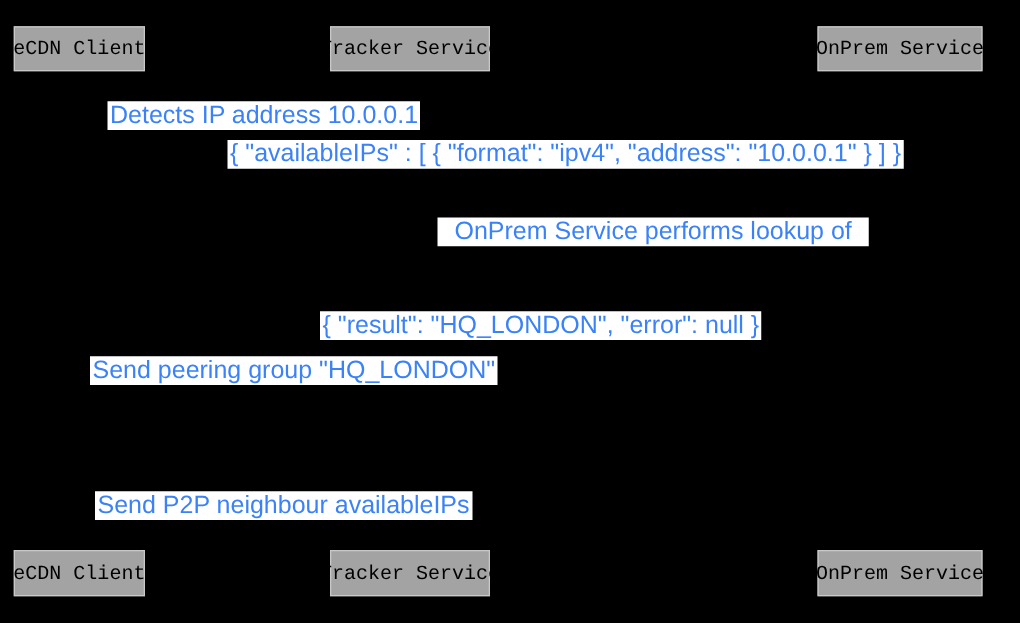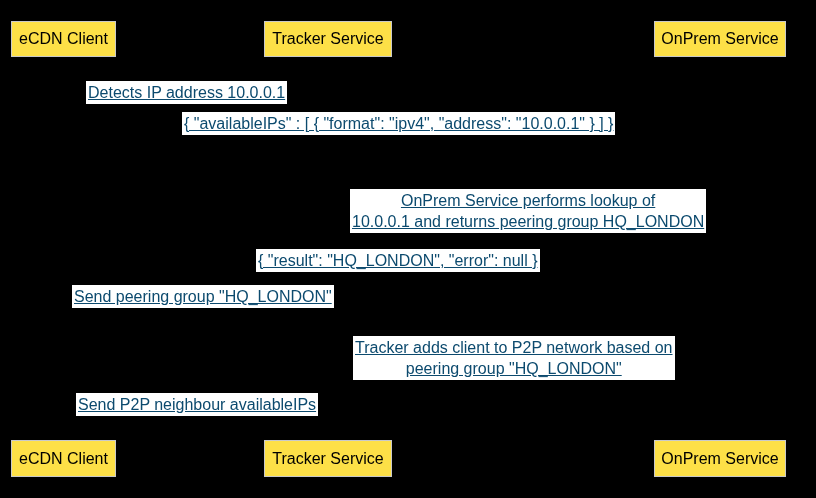--- a/index.html
+++ b/index.html
@@ -8,76 +8,71 @@
     position: relative;
     width: 816px;
     height: 498px;
     background: #000000;
     font-family: "Liberation Sans", "DejaVu Sans", sans-serif;
     color: #000000;
     overflow: hidden;
   }
   .actor {
     position: absolute;
-    background: #fde047;
+    background: #a3a3a3;
     border: 1px solid #c9c9c9;
     display: flex;
     align-items: center;
     justify-content: center;
     font-size: 16px;
     color: #000000;
     white-space: nowrap;
+    font-family: Liberation Mono, monospace;
   }
   .msg {
     position: absolute;
     background: #ffffff;
-    color: #0c4a6e;
-    font-size: 16px;
+    color: #3b82f6;
+    font-size: 20px;
     line-height: 21px;
     padding: 1px 2px;
     text-align: center;
     white-space: nowrap;
-    text-decoration: underline;
   }
   .msg .line { white-space: nowrap; }
 </style>
 </head>
 <body>
 
 <div class="canvas">
 
   <div class="actor" style="left:11px; top:21px; width:105px; height:36px;">eCDN Client</div>
   <div class="actor" style="left:264px; top:21px; width:128px; height:36px;">Tracker Service</div>
   <div class="actor" style="left:654px; top:21px; width:132px; height:36px;">OnPrem Service</div>
 
   <div class="msg" style="left:86px; top:81px; min-width:198px;">
     <div class="line">Detects IP address 10.0.0.1</div>
   </div>
 
   <div class="msg" style="left:182px; top:112px; min-width:418px;">
     <div class="line">{ "availableIPs" : [ { "format": "ipv4", "address": "10.0.0.1" } ] }</div>
   </div>
 
-  <div class="msg" style="left:350px; top:189px; min-width:345px;">
+  <div class="msg" style="left:350px; top:174px; min-width:345px;">
     <div class="line">OnPrem Service performs lookup of</div>
-    <div class="line">10.0.0.1 and returns peering group HQ_LONDON</div>
   </div>
 
   <div class="msg" style="left:256px; top:249px; min-width:266px;">
     <div class="line">{ "result": "HQ_LONDON", "error": null }</div>
   </div>
 
   <div class="msg" style="left:72px; top:285px; min-width:246px;">
     <div class="line">Send peering group "HQ_LONDON"</div>
   </div>
 
-  <div class="msg" style="left:353px; top:336px; min-width:315px;">
-    <div class="line">Tracker adds client to P2P network based on</div>
-    <div class="line">peering group "HQ_LONDON"</div>
-  </div>
 
   <div class="msg" style="left:76px; top:393px; min-width:236px;">
     <div class="line">Send P2P neighbour availableIPs</div>
   </div>
 
   <div class="actor" style="left:11px; top:440px; width:105px; height:37px;">eCDN Client</div>
   <div class="actor" style="left:264px; top:440px; width:128px; height:37px;">Tracker Service</div>
   <div class="actor" style="left:654px; top:440px; width:132px; height:37px;">OnPrem Service</div>
 
 </div>

